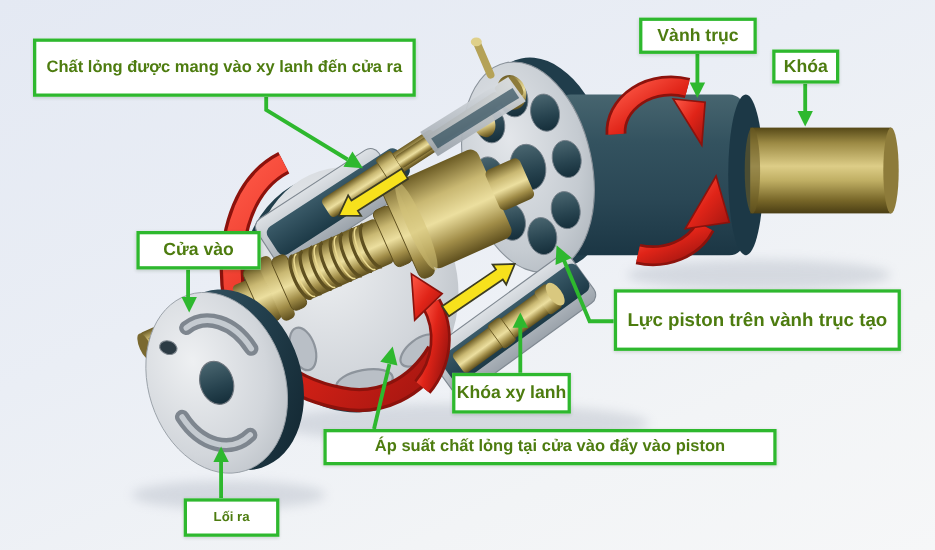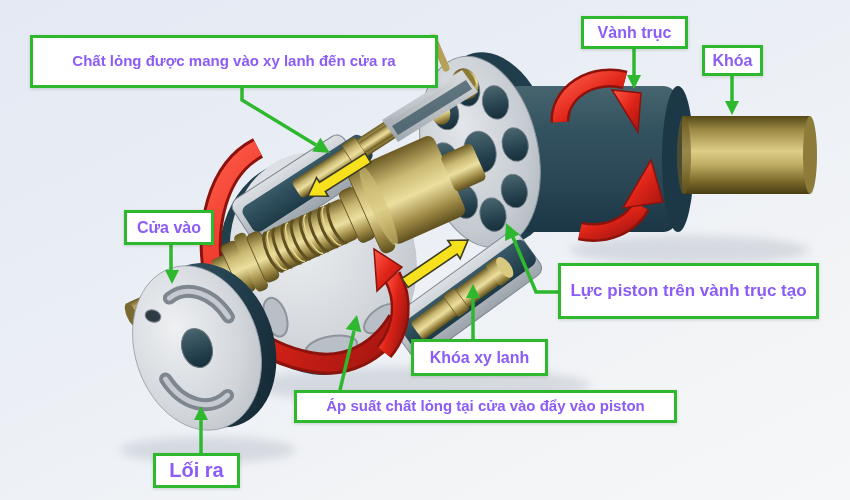--- a/index.html
+++ b/index.html
@@ -5,32 +5,32 @@
   html,body{margin:0;padding:0;}
   .stage{
     position:relative;width:850px;height:500px;overflow:hidden;
     background:linear-gradient(155deg,#e4e9f3 0%,#eaeef5 40%,#f2f4f6 75%,#f6f7f8 100%);
     font-family:"Liberation Sans",sans-serif;
   }
   .stage svg{position:absolute;left:0;top:0;}
   .callout{
     position:absolute;box-sizing:border-box;
     background:#ffffff;border:3px solid #2eb82e;
-    color:#8b5cf6;font-weight:bold;text-align:left;
+    color:#4d7c0f;font-weight:bold;text-align:left;
     display:flex;flex-direction:column;align-items:center;justify-content:center;
     line-height:1.22;box-shadow:0 1px 3px rgba(30,60,30,.18);
     white-space:nowrap;
   }
-  .c-b1{left:30px;top:35px;width:408px;height:53px;font-size:15px;}
+  .c-b1{left:30px;top:35px;width:348px;height:53px;font-size:15px;}
   .c-b2{left:581px;top:16px;width:107px;height:33px;font-size:16px;}
   .c-b3{left:702px;top:45px;width:61px;height:31px;font-size:16px;}
-  .c-b4{left:124px;top:210px;width:90px;height:35px;font-size:16px;}
-  .c-b5{left:153px;top:453px;width:87px;height:35px;font-size:20px;}
-  .c-b6{left:411px;top:339px;width:137px;height:37px;font-size:16px;}
-  .c-b7{left:294px;top:390px;width:383px;height:33px;font-size:15px;}
+  .c-b4{left:124px;top:210px;width:113px;height:35px;font-size:16px;}
+  .c-b5{left:167px;top:453px;width:87px;height:35px;font-size:12px;}
+  .c-b6{left:411px;top:339px;width:108px;height:37px;font-size:16px;}
+  .c-b7{left:294px;top:390px;width:412px;height:33px;font-size:15px;}
   .c-b8{left:558px;top:263px;width:261px;height:56px;font-size:17px;}
 </style>
 </head>
 <body>
 
 <div class="stage">
 
 <svg width="850" height="500" viewBox="0 0 850 500">
   <defs>
     <linearGradient id="brassV" x1="0" y1="0" x2="0" y2="1">

